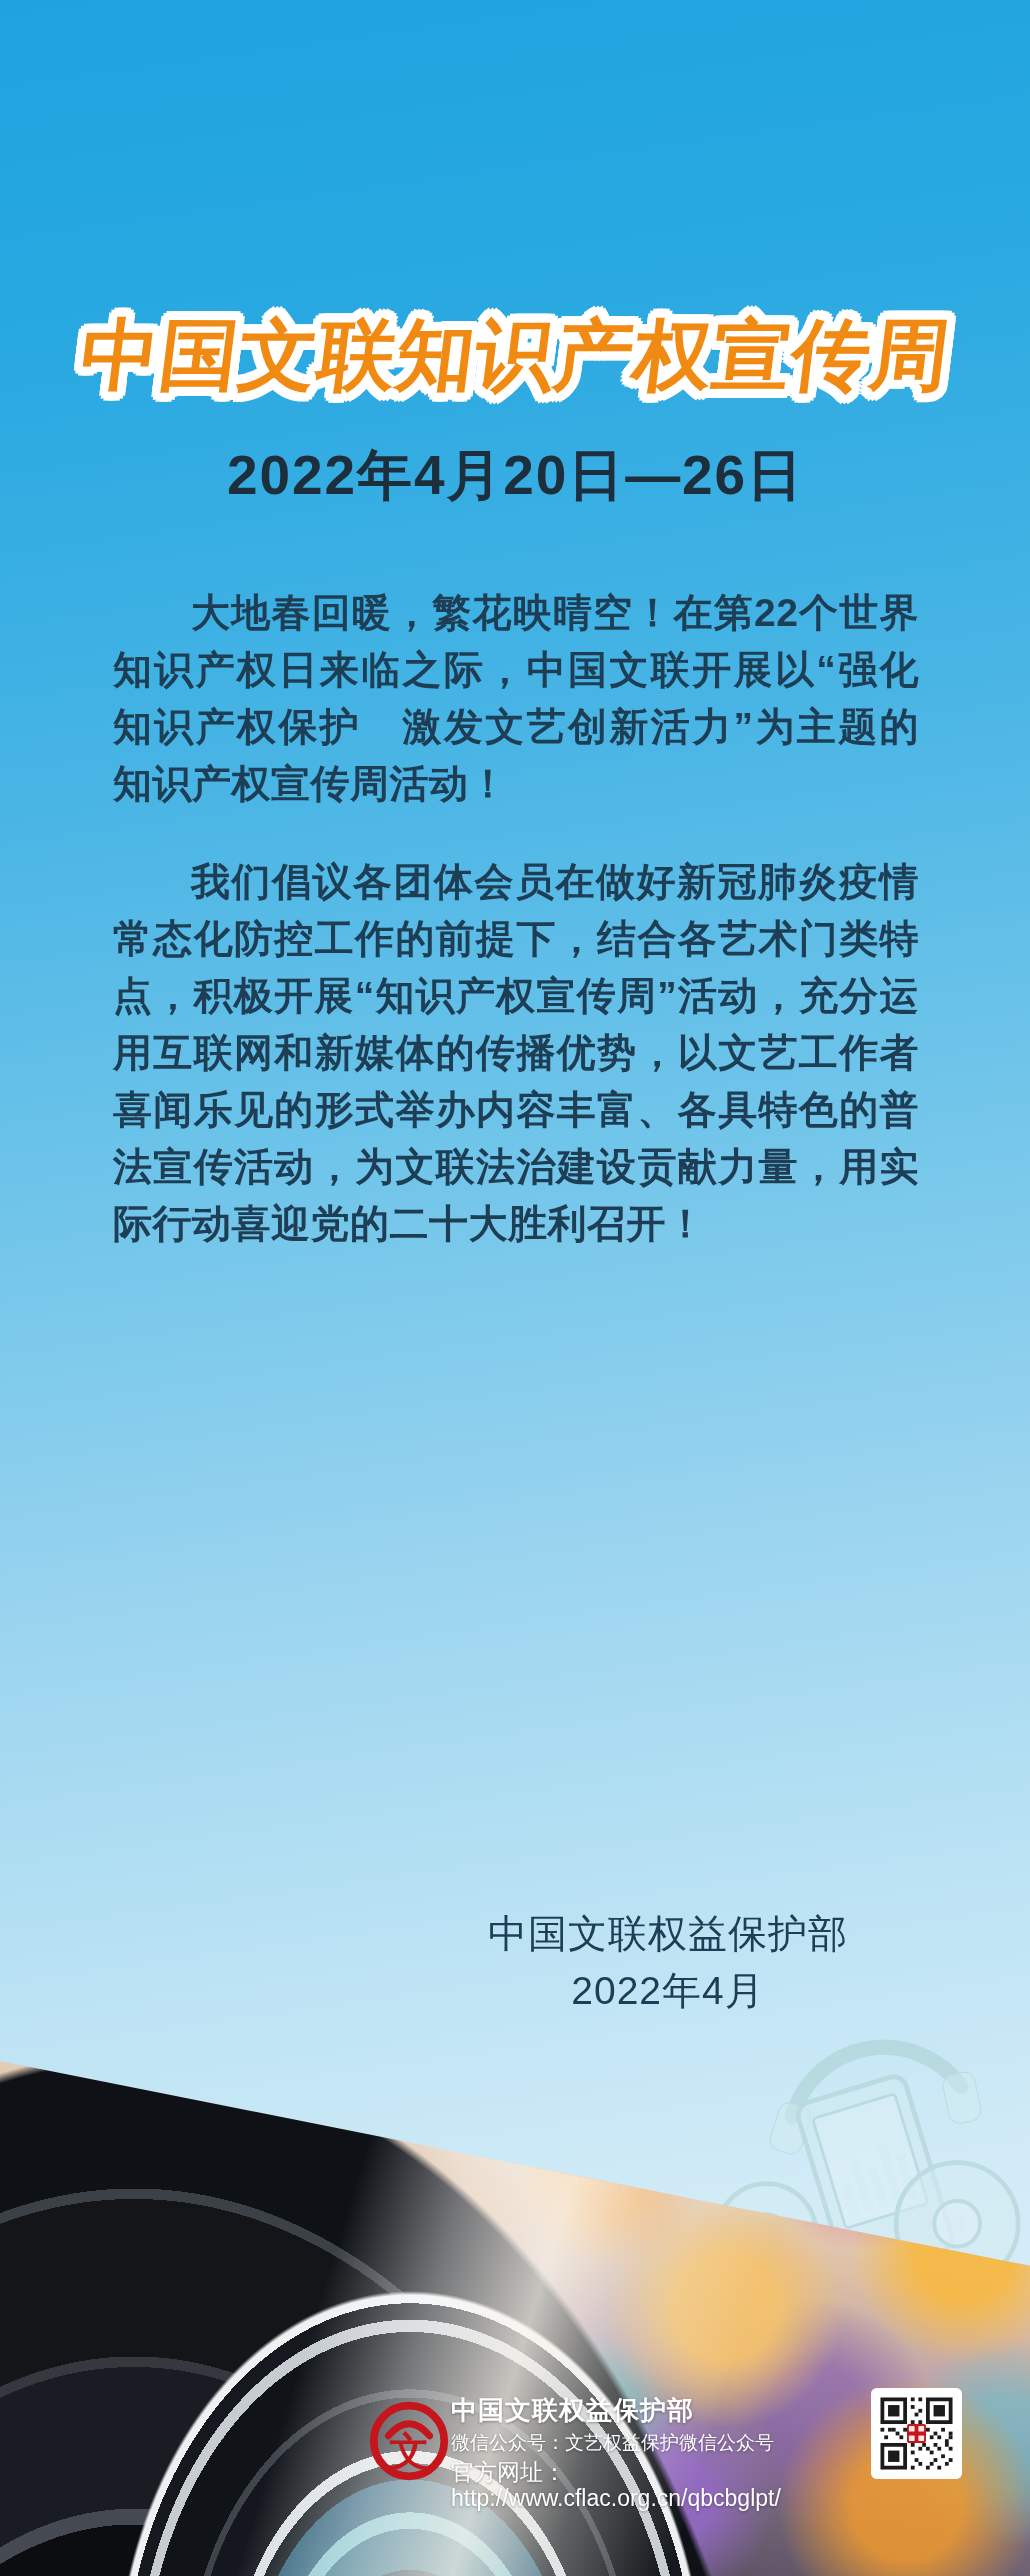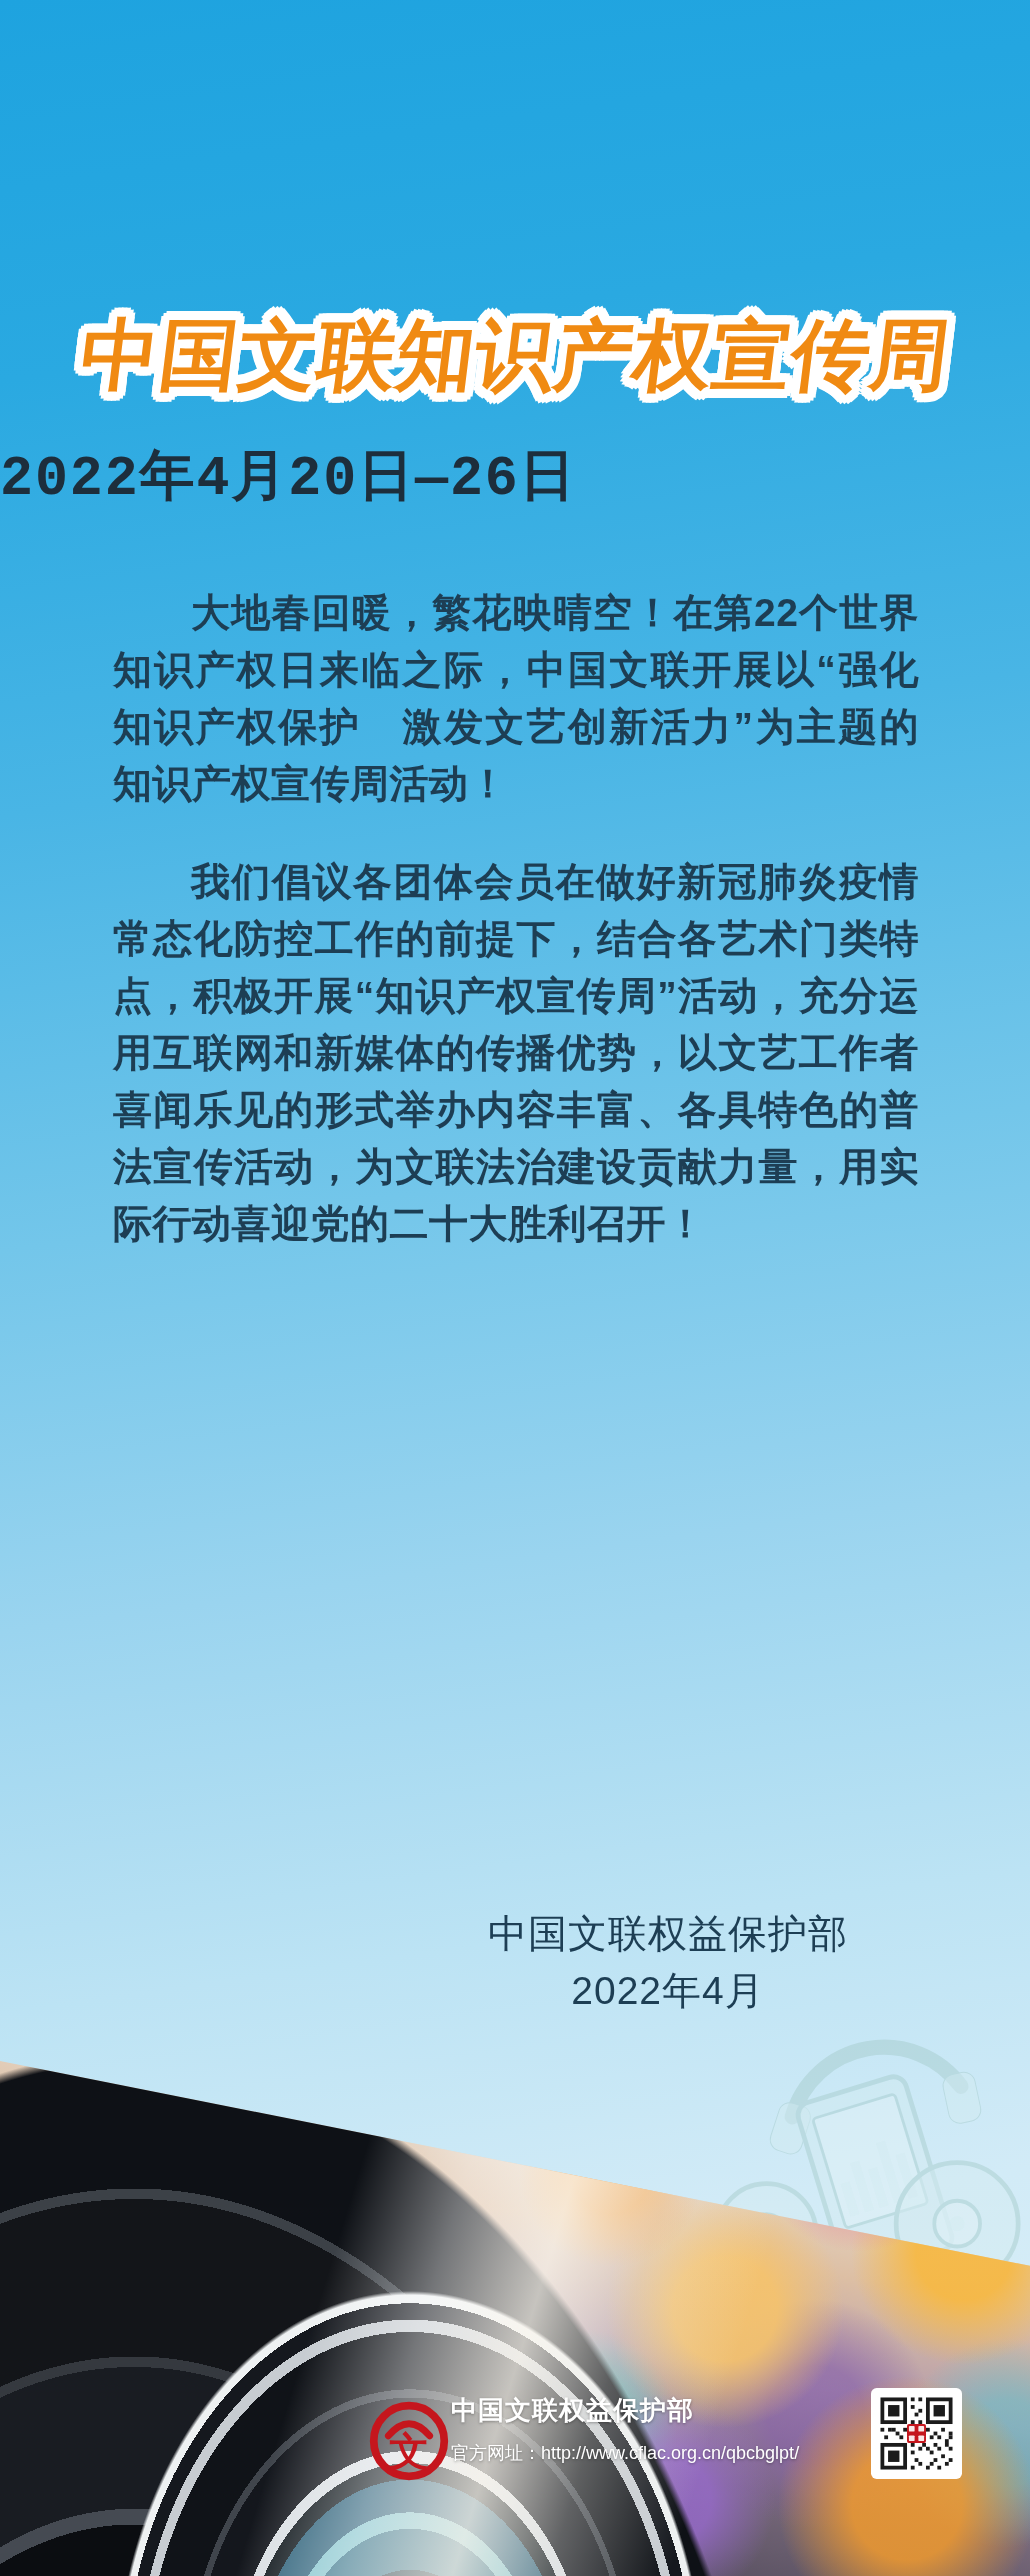--- a/index.html
+++ b/index.html
@@ -27,21 +27,22 @@
     color:var(--title-orange,#F08A12);
     text-shadow:
       8.6px 0 0 #fff,-8.6px 0 0 #fff,0 8.6px 0 #fff,0 -8.6px 0 #fff,
       6.7px 6.7px 0 #fff,-6.7px 6.7px 0 #fff,6.7px -6.7px 0 #fff,-6.7px -6.7px 0 #fff,
       8.6px 3.8px 0 #fff,-8.6px 3.8px 0 #fff,8.6px -3.8px 0 #fff,-8.6px -3.8px 0 #fff,
       3.8px 8.6px 0 #fff,-3.8px 8.6px 0 #fff,3.8px -8.6px 0 #fff,-3.8px -8.6px 0 #fff;
   }
   
   .date{
     position:absolute;left:0;right:0;top:439px;
-    font-family:Liberation Mono, monospace;
+    text-align:center;
+    font-family:Liberation Sans, sans-serif;
     font-size:55px;font-weight:bold;letter-spacing:1.9px;
     color:var(--date-navy,#1D2E3C);
   }
   
   .body-text{
     position:absolute;left:113px;top:584px;width:806px;
     color:var(--body-text,#1D3E54);
   }
   .body-text p{
     margin:0 0 41px 0;
@@ -105,21 +106,21 @@
   
   .footer{position:absolute;left:0;top:382px;width:1031px;height:190px;}
   .logo{position:absolute;left:366px;top:11.5px;width:86px;height:86px;}
   .footer-text{
     position:absolute;left:451px;top:8.6px;width:410px;
     color:var(--footer-text,#fff);
     text-shadow:0 1px 2.9px rgba(0,0,0,.35);
   }
   .f-org{font-size:26px;font-weight:bold;letter-spacing:1px;line-height:30.5px;}
   .f-wechat{font-size:19px;line-height:26px;margin-top:4.8px;}
-  .f-web{font-size:18px;line-height:26px;margin-top:15px;}
+  .f-web{font-size:23px;line-height:26px;margin-top:3px;}
   .qr{position:absolute;left:871px;top:1.9px;width:91px;height:91px;}
 </style>
 </head>
 <body>
 
 <div class="poster">
 
   <h1 class="title">中国文联知识产权宣传周</h1>
 
   <div class="date">2022年4月20日—26日</div>
@@ -160,20 +161,21 @@
     <div class="footer">
 
       <svg class="logo" viewBox="0 0 100 100">
         <circle cx="50" cy="50" r="41" fill="none" stroke="#C5161D" stroke-width="9"></circle>
         <path d="M26,44 Q50,16 74,44" fill="none" stroke="#C5161D" stroke-width="8" stroke-linecap="round"></path>
         <text x="50" y="78" text-anchor="middle" font-size="46" font-weight="bold" font-family="'DejaVu Sans',sans-serif" fill="#C5161D">文</text>
       </svg>
 
       <div class="footer-text">
         <div class="f-org">中国文联权益保护部</div>
+        <div class="f-wechat">微信公众号：文艺权益保护微信公众号</div>
         <div class="f-web">官方网址：http://www.cflac.org.cn/qbcbglpt/</div>
       </div>
 
       <svg class="qr" viewBox="0 0 96 96">
         <rect x="0" y="0" width="96" height="96" rx="6" fill="#fff"></rect>
         <g fill="#1b1b1b">
 
           <rect x="10" y="10" width="28" height="28"></rect>
             <rect x="58" y="10" width="28" height="28"></rect>
           <rect x="10" y="58" width="28" height="28"></rect>

